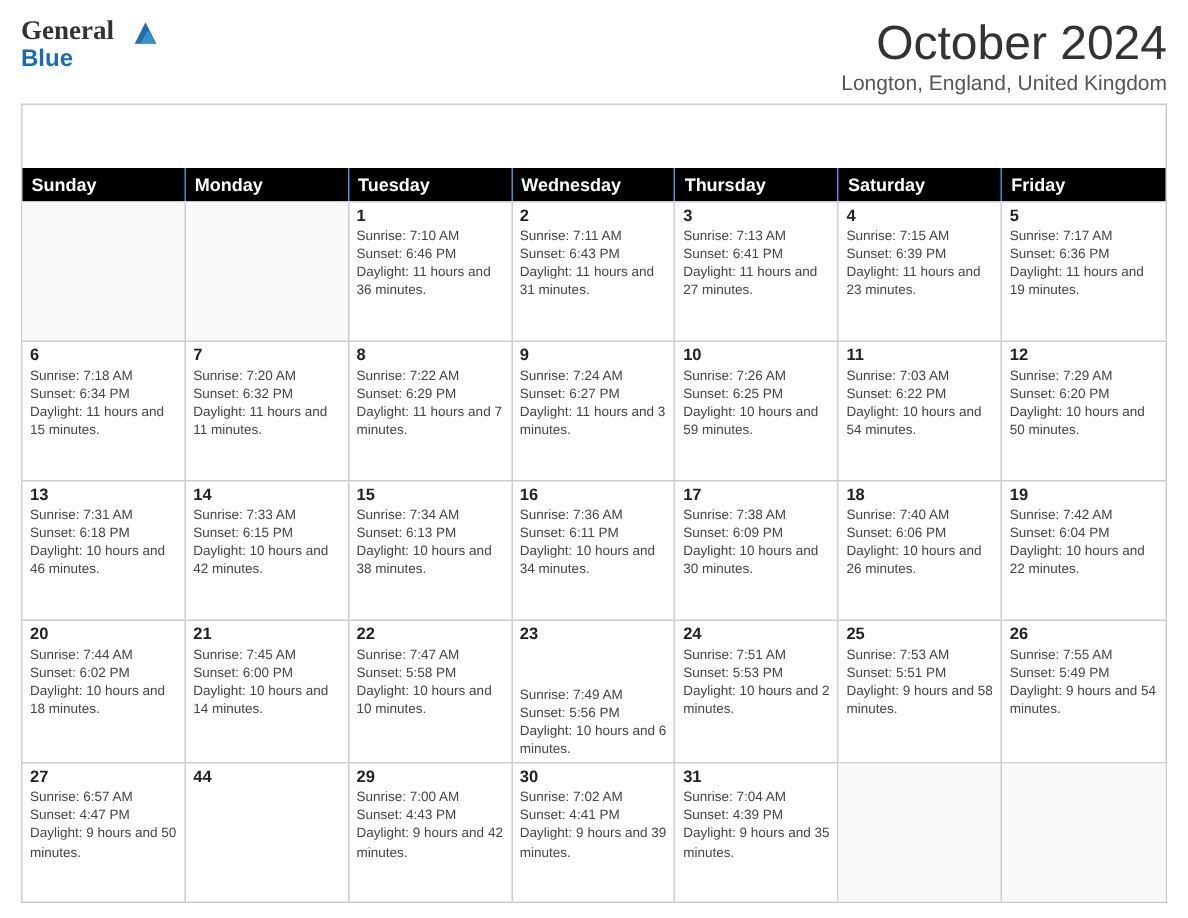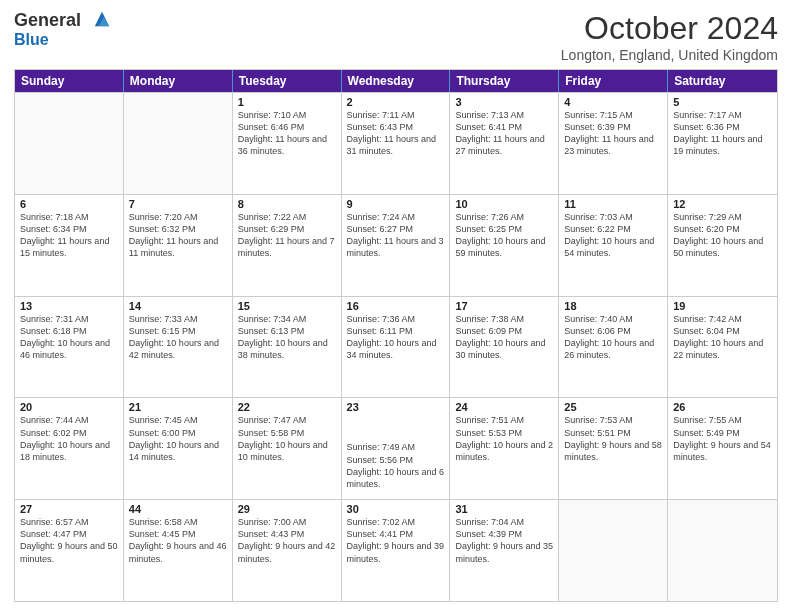--- a/index.html
+++ b/index.html
@@ -23,22 +23,23 @@
       align-items: flex-start;
       margin-bottom: 6px;
     }
     .logo {
       display: flex;
       flex-direction: column;
       align-items: flex-start;
     }
     .logo-text {
       display: flex;
-      align-items: flex-start;
+      align-items: flex-end;
       gap: 10px;
+      font-family: Liberation Serif, serif;
     }
     .logo-general {
       font-size: 18px;
       font-weight: bold;
       color: #333;
     }
     .logo-blue {
       font-size: 16px;
       font-weight: bold;
       color: #1a6db5;
@@ -62,21 +63,22 @@
     }
     .calendar {
       flex: 1;
       display: flex;
       flex-direction: column;
       border: 1px solid #ccc;
     }
     .cal-header {
       display: grid;
       grid-template-columns: repeat(7, 1fr);
-      background: #4c1d95;
+      background: #000000;
+      margin-top: 42px;
     }
     .cal-header-cell {
       color: #fff;
       font-size: 12px;
       font-weight: bold;
       padding: 4px 6px;
       border-right: 1px solid #4a8fd0;
     }
     .cal-header-cell:last-child {
       border-right: none;
@@ -140,22 +142,22 @@
     </div>
   </div>
 
   <div class="calendar">
     <div class="cal-header">
     <div class="cal-header-cell">Sunday</div>
         <div class="cal-header-cell">Monday</div>
         <div class="cal-header-cell">Tuesday</div>
         <div class="cal-header-cell">Wednesday</div>
         <div class="cal-header-cell">Thursday</div>
+        <div class="cal-header-cell">Saturday</div>
         <div class="cal-header-cell">Friday</div>
-        <div class="cal-header-cell">Saturday</div>
       </div>
     <div class="cal-body">
     <div class="cal-row">
           <div class="cal-cell empty"></div>
           <div class="cal-cell empty"></div>
           <div class="cal-cell">
             <span class="day-number">1</span>
             <div class="cell-text" style="white-space: pre-line;">Sunrise: 7:10 AM
 Sunset: 6:46 PM
 Daylight: 11 hours and 36 minutes.</div>
@@ -319,23 +321,20 @@
         </div>
         <div class="cal-row">
           <div class="cal-cell">
             <span class="day-number">27</span>
             <div class="cell-text" style="white-space: pre-line;">Sunrise: 6:57 AM
 Sunset: 4:47 PM
 Daylight: 9 hours and 50 minutes.</div>
           </div>
           <div class="cal-cell">
             <span class="day-number">44</span>
-            <div class="cell-text" style="white-space: pre-line;">Sunrise: 6:58 AM
-Sunset: 4:45 PM
-Daylight: 9 hours and 46 minutes.</div>
           </div>
           <div class="cal-cell">
             <span class="day-number">29</span>
             <div class="cell-text" style="white-space: pre-line;">Sunrise: 7:00 AM
 Sunset: 4:43 PM
 Daylight: 9 hours and 42 minutes.</div>
           </div>
           <div class="cal-cell">
             <span class="day-number">30</span>
             <div class="cell-text" style="white-space: pre-line;">Sunrise: 7:02 AM

